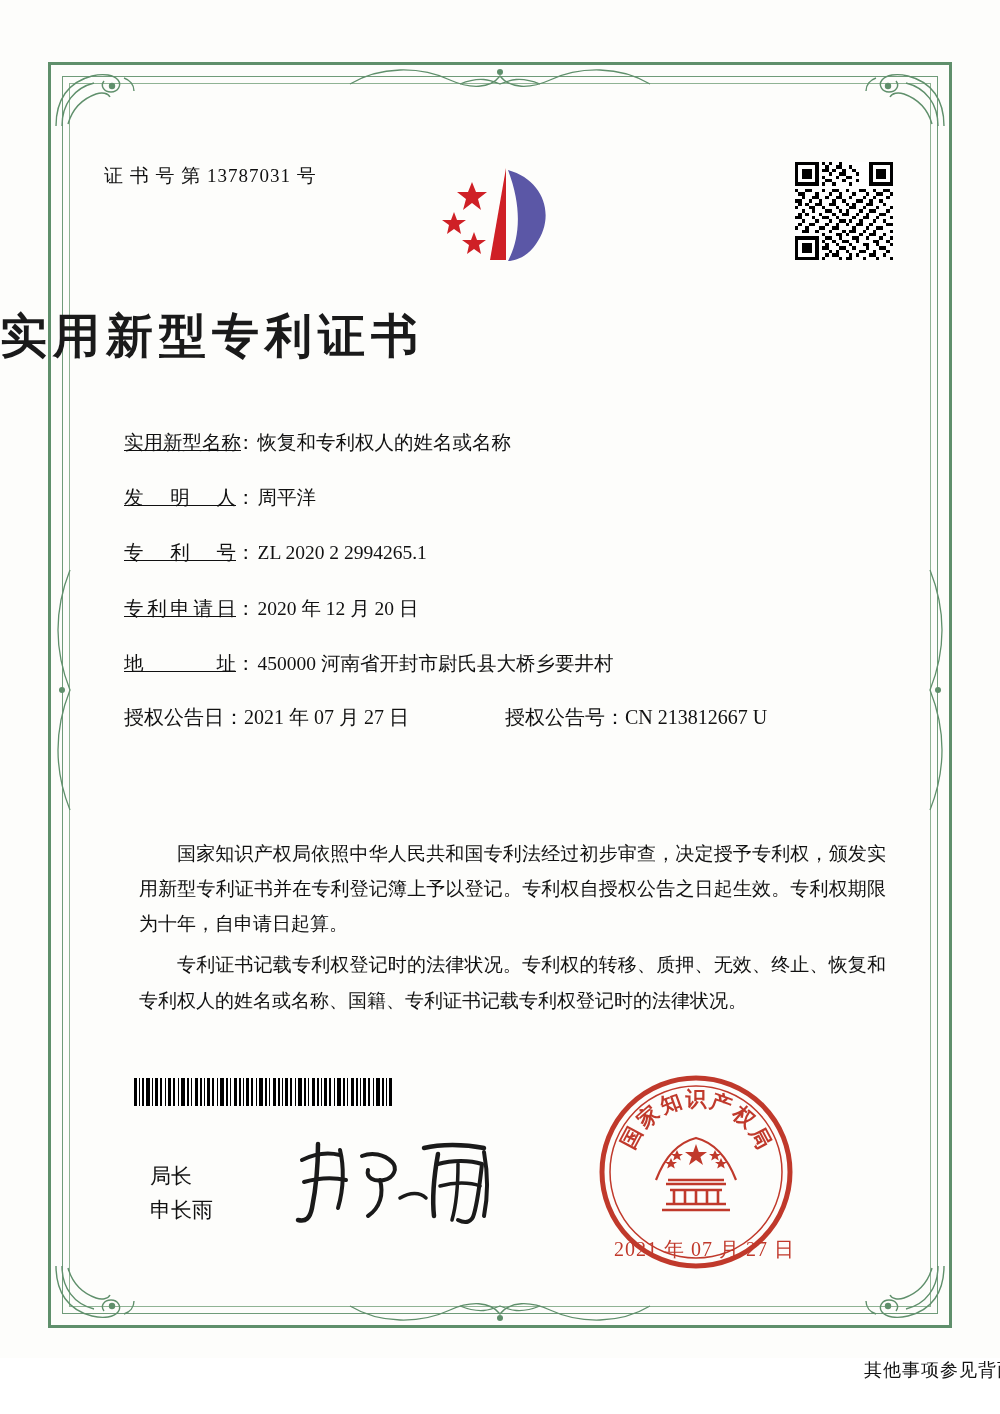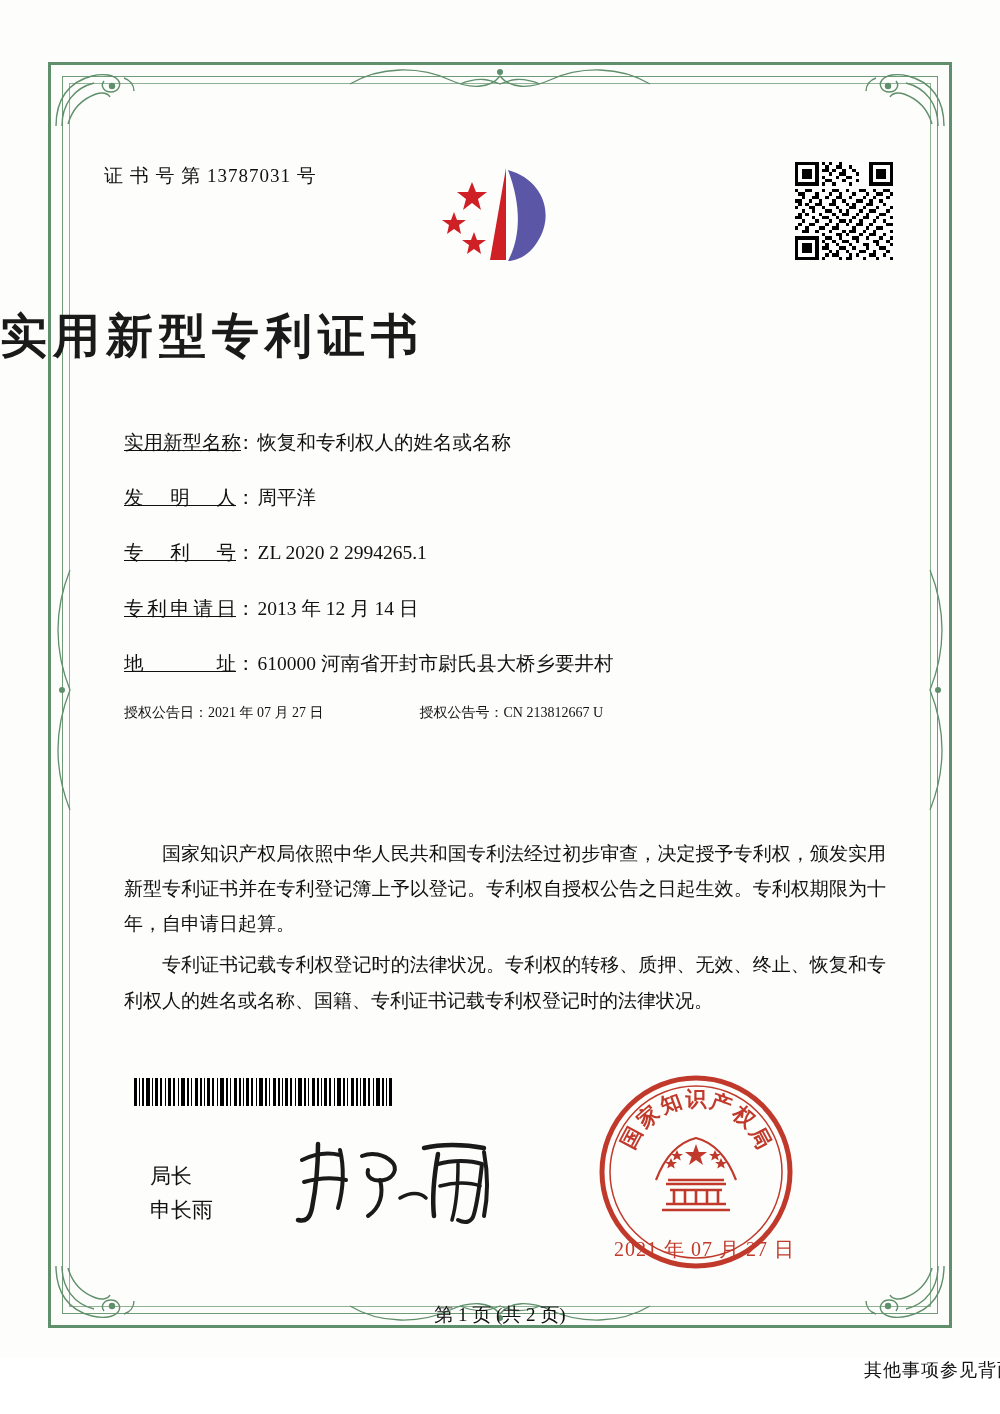--- a/index.html
+++ b/index.html
@@ -135,39 +135,39 @@
     display: inline-block;
     width: 112px;
     text-align: justify;
     text-align-last: justify;
     text-decoration: underline;
   }
   .field-sep { margin: 0 2px 0 0; }
   .field-value { }
 
   .pub-row {
-    font-size: 14px;
+    font-size: 20px;
     margin-bottom: 25px;
     color: #111;
     white-space: nowrap;
   }
   .pub-row .second { margin-left: 96px; }
 
   
   .paragraphs {
     position: absolute;
     left: 124px; top: 836px;
     width: 762px;
     font-size: 19px;
     line-height: 1.85;
     color: #111;
     text-align: justify;
   }
   .paragraphs p {
-    margin: 0 0 6px 0;
+    margin: 0 0 6px 15px;
     text-indent: 38px;
   }
 
   
   .barcode {
     position: absolute;
     left: 134px; top: 1078px;
     width: 258px; height: 28px;
   }
   .barcode svg { display:block; width:100%; height:100%; }
@@ -514,24 +514,24 @@
     <div class="field-row">
       <span class="field-label">实用新型名称</span><span class="field-sep">：</span><span class="field-value">恢复和专利权人的姓名或名称</span>
     </div>
     <div class="field-row">
       <span class="field-label">发 明 人</span><span class="field-sep">：</span><span class="field-value">周平洋</span>
     </div>
     <div class="field-row">
       <span class="field-label">专 利 号</span><span class="field-sep">：</span><span class="field-value">ZL 2020 2 2994265.1</span>
     </div>
     <div class="field-row">
-      <span class="field-label">专利申请日</span><span class="field-sep">：</span><span class="field-value">2013 年 12 月 14 日</span>
+      <span class="field-label">专利申请日</span><span class="field-sep">：</span><span class="field-value">2020 年 12 月 20 日</span>
     </div>
     <div class="field-row">
-      <span class="field-label">地 址</span><span class="field-sep">：</span><span class="field-value">610000 河南省开封市尉氏县大桥乡要井村</span>
+      <span class="field-label">地 址</span><span class="field-sep">：</span><span class="field-value">450000 河南省开封市尉氏县大桥乡要井村</span>
     </div>
     <div class="pub-row">
       <span>授权公告日</span><span>：</span><span>2021 年 07 月 27 日</span><span class="second">授权公告号</span><span>：</span><span>CN 213812667 U</span>
     </div>
   </div>
 
   <div class="paragraphs">
     <p>国家知识产权局依照中华人民共和国专利法经过初步审查，决定授予专利权，颁发实用新型专利证书并在专利登记簿上予以登记。专利权自授权公告之日起生效。专利权期限为十年，自申请日起算。</p>
     <p>专利证书记载专利权登记时的法律状况。专利权的转移、质押、无效、终止、恢复和专利权人的姓名或名称、国籍、专利证书记载专利权登记时的法律状况。</p>
   </div>
@@ -657,16 +657,15 @@
           <polygon points="-25,-26 -23.2,-22 -19,-22 -22.4,-19.4 -21.2,-15.4 -25,-17.8 -28.8,-15.4 -27.6,-19.4 -31,-22 -26.8,-22"></polygon>
           <polygon points="19,-34 20.8,-30 25,-30 21.6,-27.4 22.8,-23.4 19,-25.8 15.2,-23.4 16.4,-27.4 13,-30 17.2,-30"></polygon>
           <polygon points="25,-26 26.8,-22 31,-22 27.6,-19.4 28.8,-15.4 25,-17.8 21.2,-15.4 22.4,-19.4 19,-22 23.2,-22"></polygon>
         </g>
       </g>
     </svg>
   </div>
 
   <div class="seal-date">2021 年 07 月 27 日</div>
 
-  <div class="page-number">第 1 页 (共 2 页)</div>
   <div class="footer-note">其他事项参见背面</div>
 
 </div>
 
 </body></html>

